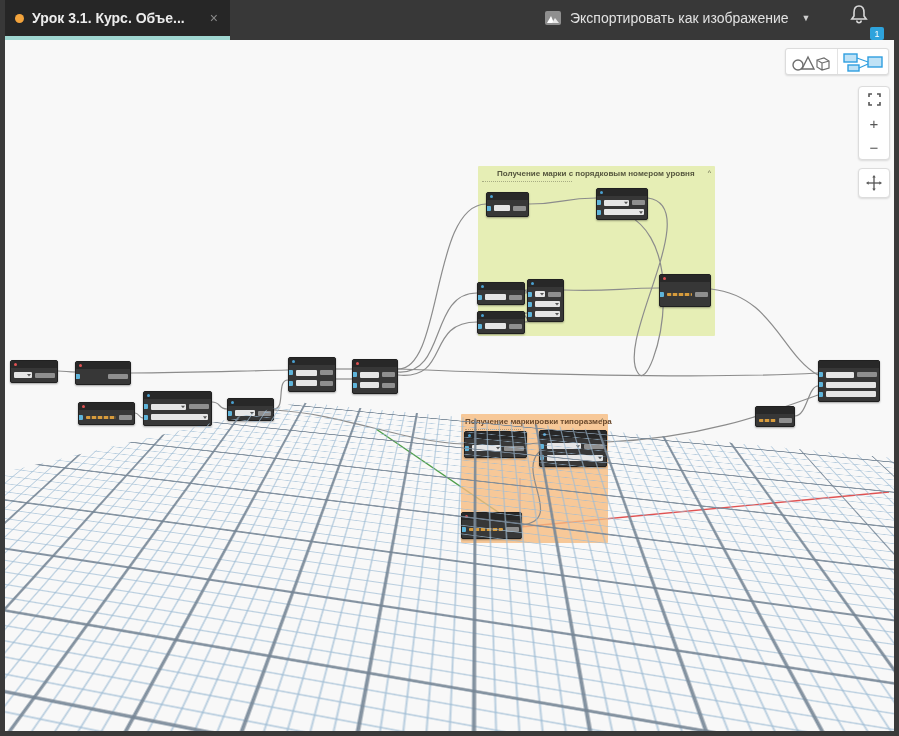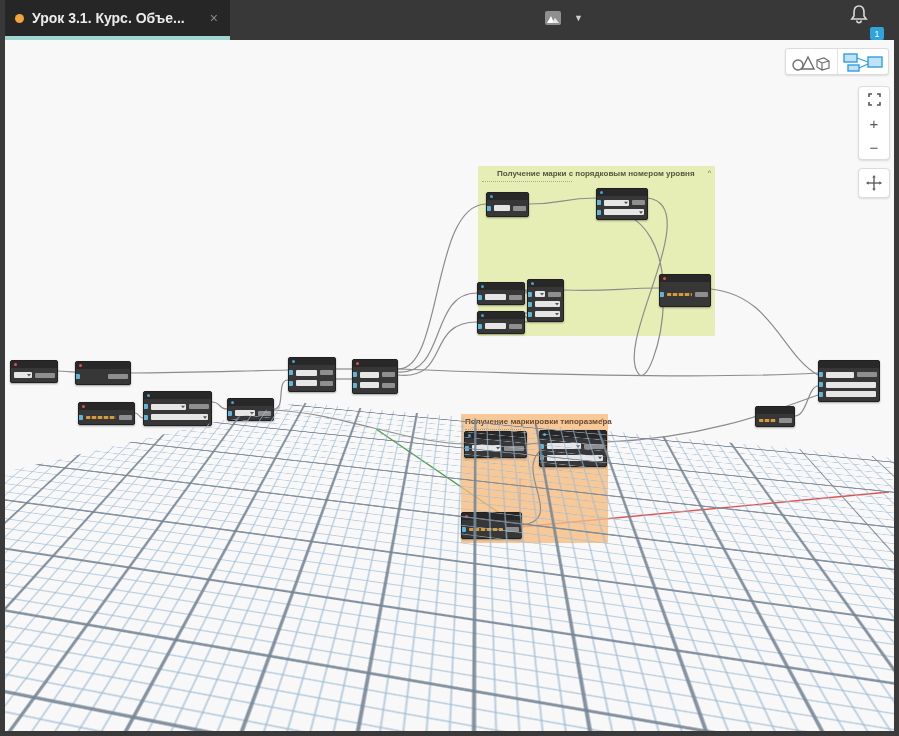--- a/index.html
+++ b/index.html
@@ -107,20 +107,21 @@
     <span class="tab-close">×</span>
   </div>
   <div class="tab-accent" style="background: rgb(159, 214, 208);"></div>
 
   <button class="export-btn">
     <svg width="16" height="14" viewBox="0 0 16 14">
       <rect x="0" y="0" width="16" height="14" rx="2" fill="#8f8f8f"></rect>
       <polygon points="2,12 6,5 9,12" fill="#ffffff"></polygon>
       <polygon points="7,12 10,7 14,12" fill="#e8e8e8"></polygon>
     </svg>
+    <span>Экспортировать как изображение</span>
     <span class="export-caret">▼</span>
   </button>
 
   <div class="bell-wrap">
     <svg width="22" height="24" viewBox="0 0 22 24">
       <path d="M11 2 C7.2 2 6 5 6 8.5 L6 12 L3.8 15 L18.2 15 L16 12 L16 8.5 C16 5 14.8 2 11 2 Z" fill="none" stroke="#d8d8d8" stroke-width="1.6"></path>
       <path d="M8.8 16.5 a2.2 2.2 0 0 0 4.4 0" fill="none" stroke="#d8d8d8" stroke-width="1.6"></path>
     </svg>
     <span class="badge" style="background: rgb(46, 163, 220);">1</span>
   </div>

